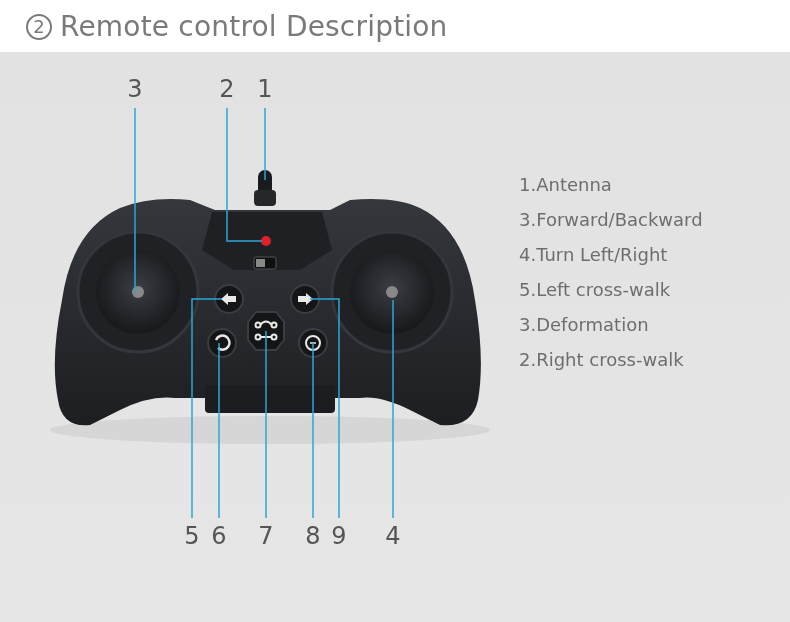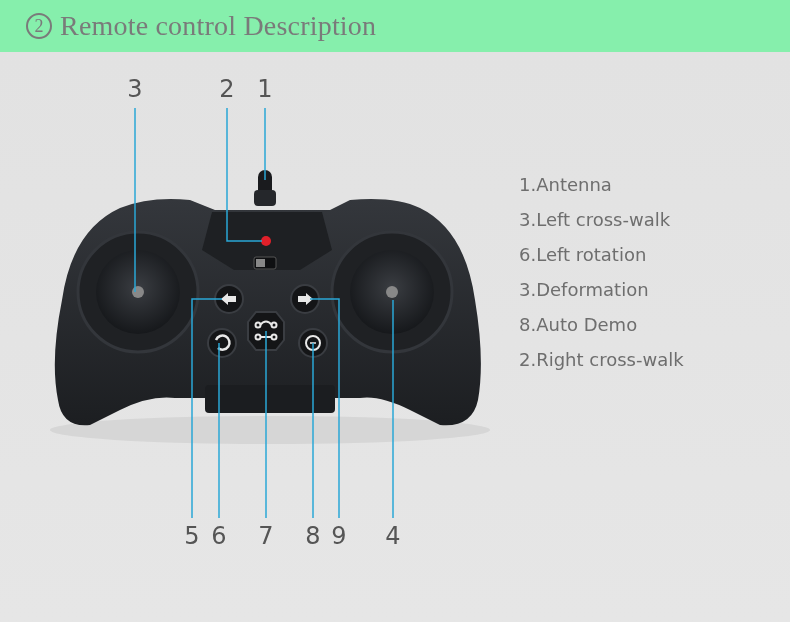--- a/index.html
+++ b/index.html
@@ -1,17 +1,17 @@
 <!DOCTYPE html>
 <html><head>
 <meta charset="utf-8">
 <style>
   html,body{margin:0;padding:0;}
   body{width:790px;height:622px;position:relative;overflow:hidden;background:#e4e4e4;font-family:"DejaVu Sans","Liberation Sans",sans-serif;}
-  .header{position:absolute;left:0;top:0;width:790px;height:52px;background:#86efac;font-family:Liberation Serif, serif;}
+  .header{position:absolute;left:0;top:0;width:790px;height:52px;background:#ffffff;}
   .title{position:absolute;left:26px;top:10px;font-size:28px;color:#7a7a7a;letter-spacing:0.2px;white-space:nowrap;}
   .title .circ{display:inline-block;width:26px;height:26px;border:2px solid #7a7a7a;border-radius:50%;font-size:18px;text-align:center;line-height:26px;margin-right:8px;vertical-align:3px;box-sizing:border-box;line-height:22px;}
   .stage{position:absolute;left:0;top:52px;width:790px;height:570px;background:linear-gradient(#e2e2e2,#e6e6e6);}
   svg.rc{position:absolute;left:0;top:0;}
   .num{position:absolute;font-size:24px;color:#555;width:24px;text-align:center;}
   .legend{position:absolute;left:519px;top:170px;}
   .legend div{font-size:18px;color:#6e6e6e;height:35px;line-height:30px;white-space:nowrap;font-family:"DejaVu Sans",sans-serif;}
 </style>
 </head>
 <body>
@@ -115,18 +115,18 @@
 
 <div class="num" style="left:180px;top:522px;">5</div>
 <div class="num" style="left:207px;top:522px;">6</div>
 <div class="num" style="left:254px;top:522px;">7</div>
 <div class="num" style="left:301px;top:522px;">8</div>
 <div class="num" style="left:327px;top:522px;">9</div>
 <div class="num" style="left:381px;top:522px;">4</div>
 
 <div class="legend">
   <div>1.Antenna</div>
-  <div>3.Left cross-walk</div>
-  <div>6.Left rotation</div>
+  <div>3.Forward/Backward</div>
+  <div>4.Turn Left/Right</div>
+  <div>5.Left cross-walk</div>
   <div>3.Deformation</div>
-  <div>8.Auto Demo</div>
   <div>2.Right cross-walk</div>
 </div>
 
 </body></html>

